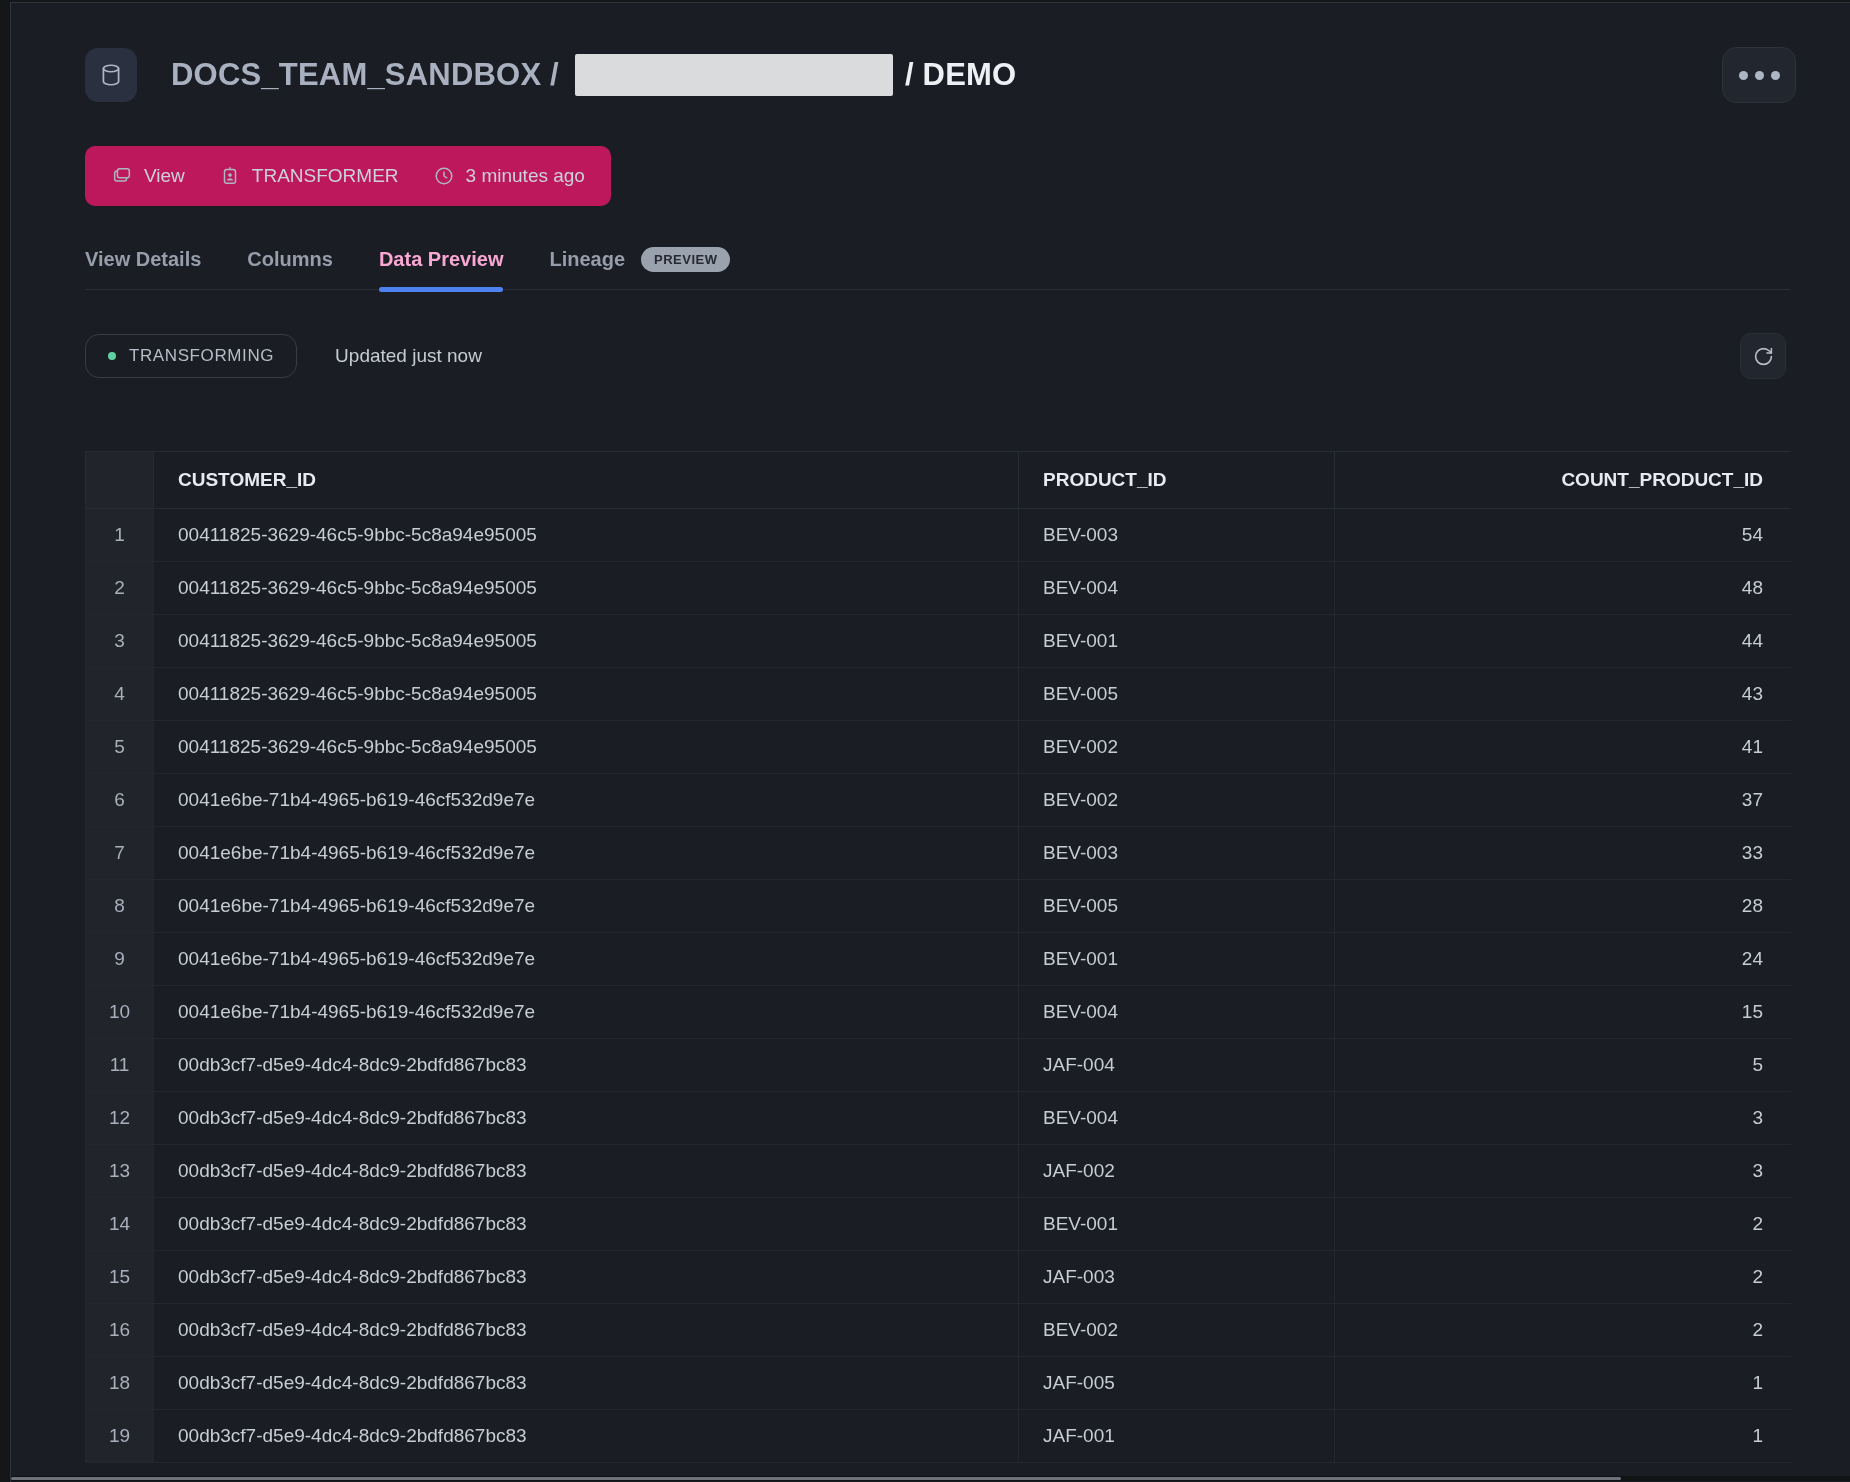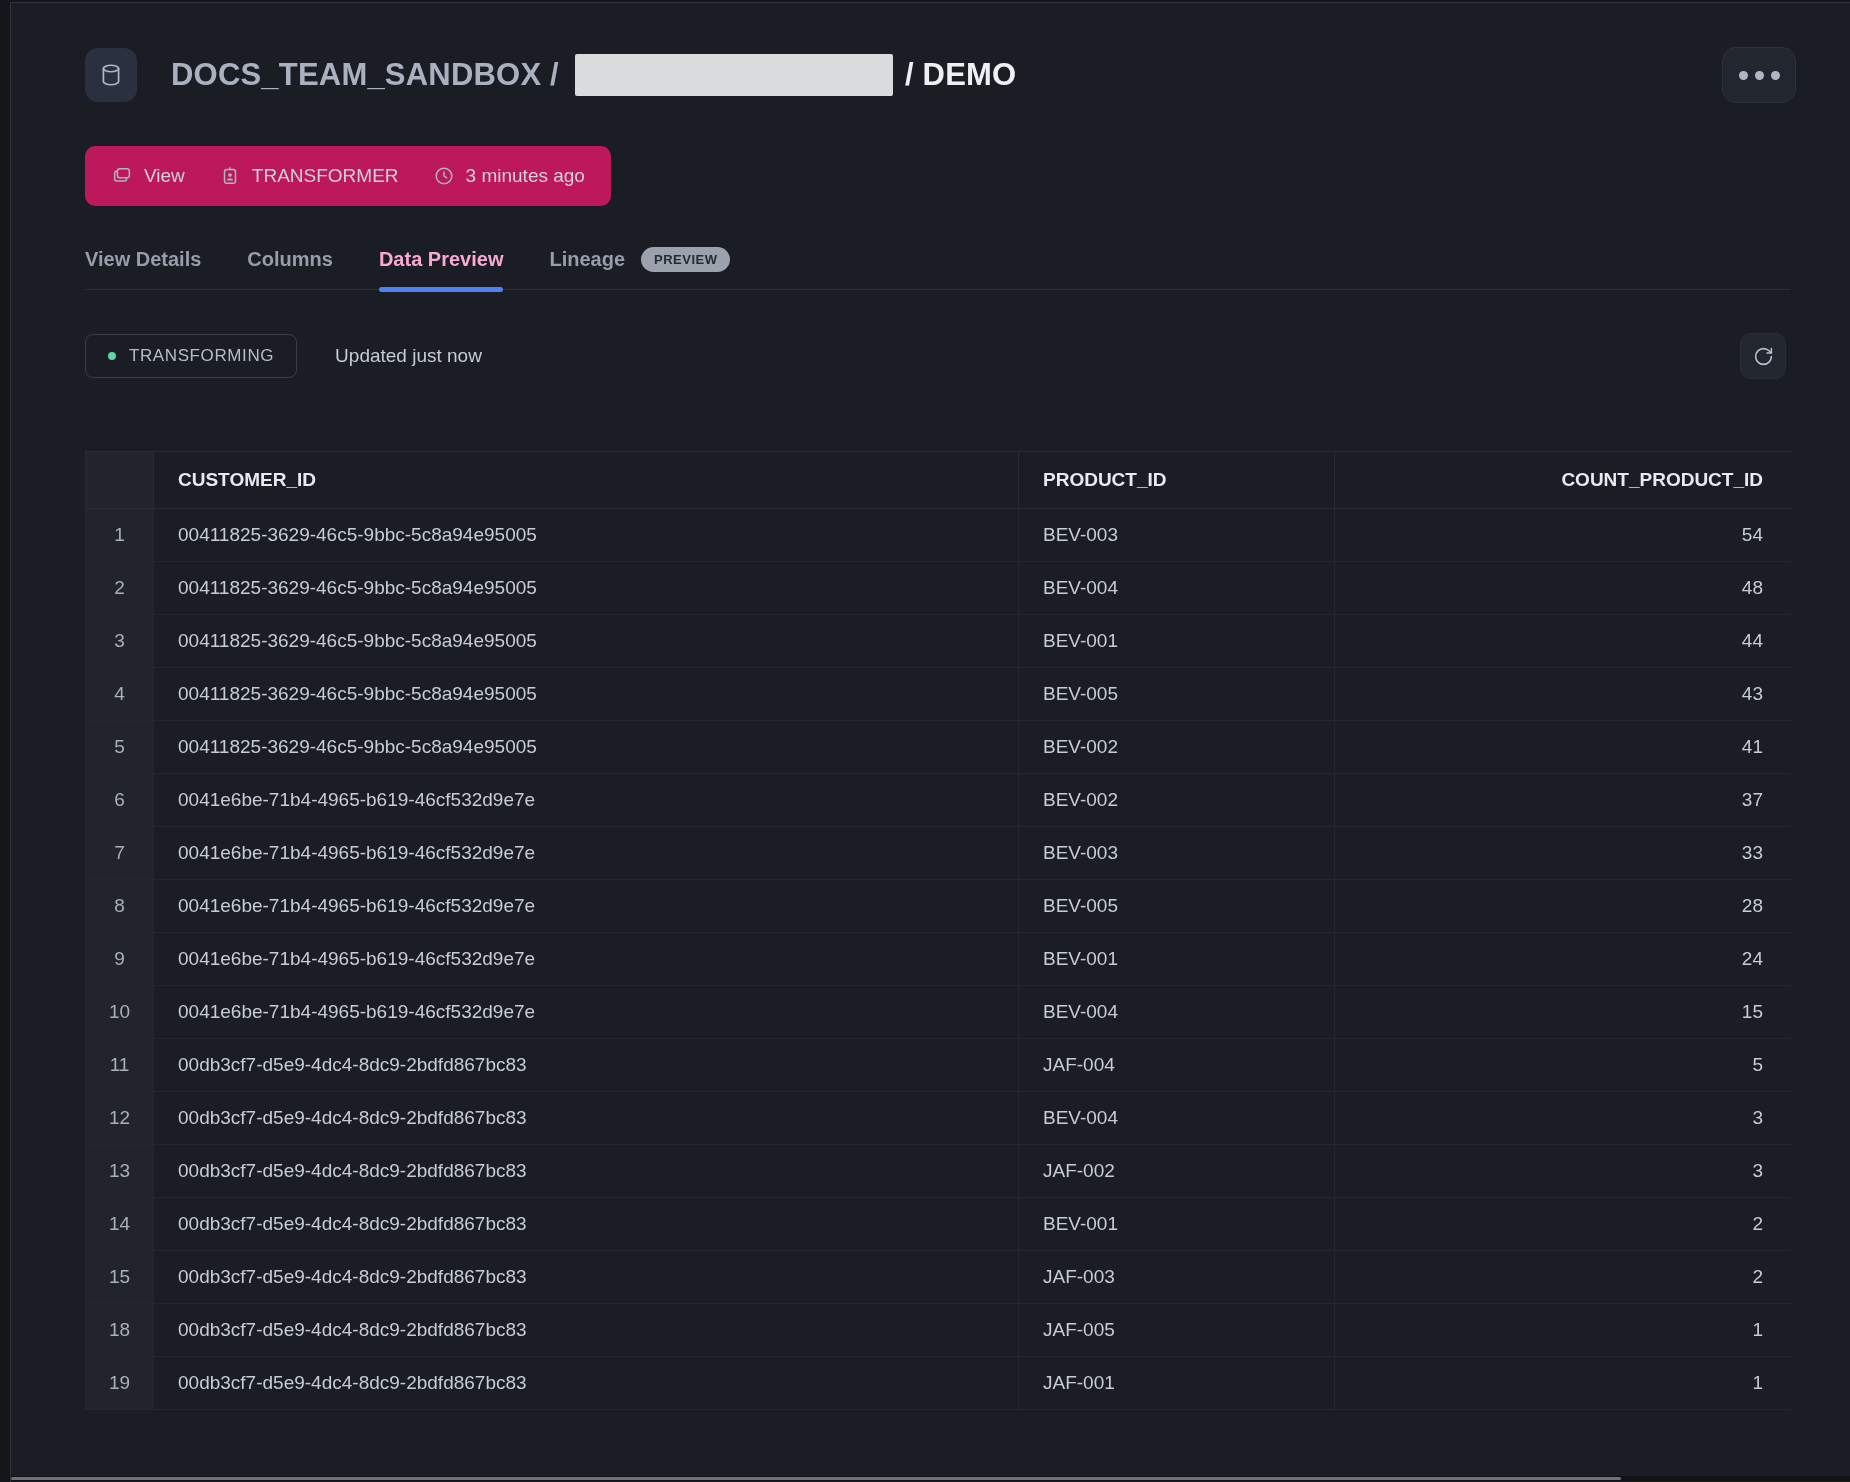--- a/index.html
+++ b/index.html
@@ -36,21 +36,21 @@
          cursor:pointer; position:relative; padding-bottom:14px; }
   .tab.active { color:#f9a8d4; }
   .tab.active::after { content:""; position:absolute; left:0; right:0; bottom:-3px; height:5px;
                        border-radius:3px; background:#4e82f0; }
   .tab .badge { background:#9aa2ae; color:#262a31; font-size:13px; font-weight:700; letter-spacing:.5px;
                 border-radius:13px; padding:5px 13px; }
 
   
   .status { position:absolute; left:74px; top:330px; right:54px; height:46px; display:flex; align-items:center; }
   .status-badge { display:inline-flex; align-items:center; gap:13px; border:1px solid #383d47;
-                  border-radius:8px; height:44px; padding:0 22px; }
+                  border-radius:14px; height:44px; padding:0 22px; }
   .status-badge .dot { width:8px; height:8px; border-radius:50%; background:#5ed3a1; }
   .status-badge .txt { font-size:17px; color:#b7bdc8; letter-spacing:.6px; }
   .updated { margin-left:38px; font-size:19px; color:#c6cbd4; }
   .refresh-btn { position:absolute; right:10px; top:0; width:46px; height:46px; background:#22262e;
                  border:1px solid #2a2e36; border-radius:11px; display:flex; align-items:center;
                  justify-content:center; cursor:pointer; }
   .refresh-btn svg { width:21px; height:21px; stroke:#b9c0cb; }
 
   
   .tbl-wrap { position:absolute; left:74px; top:420px; width:1706px; height:1036px; overflow:hidden;margin-top:28px; }
@@ -251,20 +251,26 @@
             <td class="prod">BEV-001</td>
             <td class="cnt">2</td>
           </tr>
           <tr>
             <td class="num">15</td>
             <td class="cust">00db3cf7-d5e9-4dc4-8dc9-2bdfd867bc83</td>
             <td class="prod">JAF-003</td>
             <td class="cnt">2</td>
           </tr>
           <tr>
+            <td class="num">16</td>
+            <td class="cust">00db3cf7-d5e9-4dc4-8dc9-2bdfd867bc83</td>
+            <td class="prod">BEV-002</td>
+            <td class="cnt">2</td>
+          </tr>
+          <tr>
             <td class="num">18</td>
             <td class="cust">00db3cf7-d5e9-4dc4-8dc9-2bdfd867bc83</td>
             <td class="prod">JAF-005</td>
             <td class="cnt">1</td>
           </tr>
           <tr>
             <td class="num">19</td>
             <td class="cust">00db3cf7-d5e9-4dc4-8dc9-2bdfd867bc83</td>
             <td class="prod">JAF-001</td>
             <td class="cnt">1</td>

